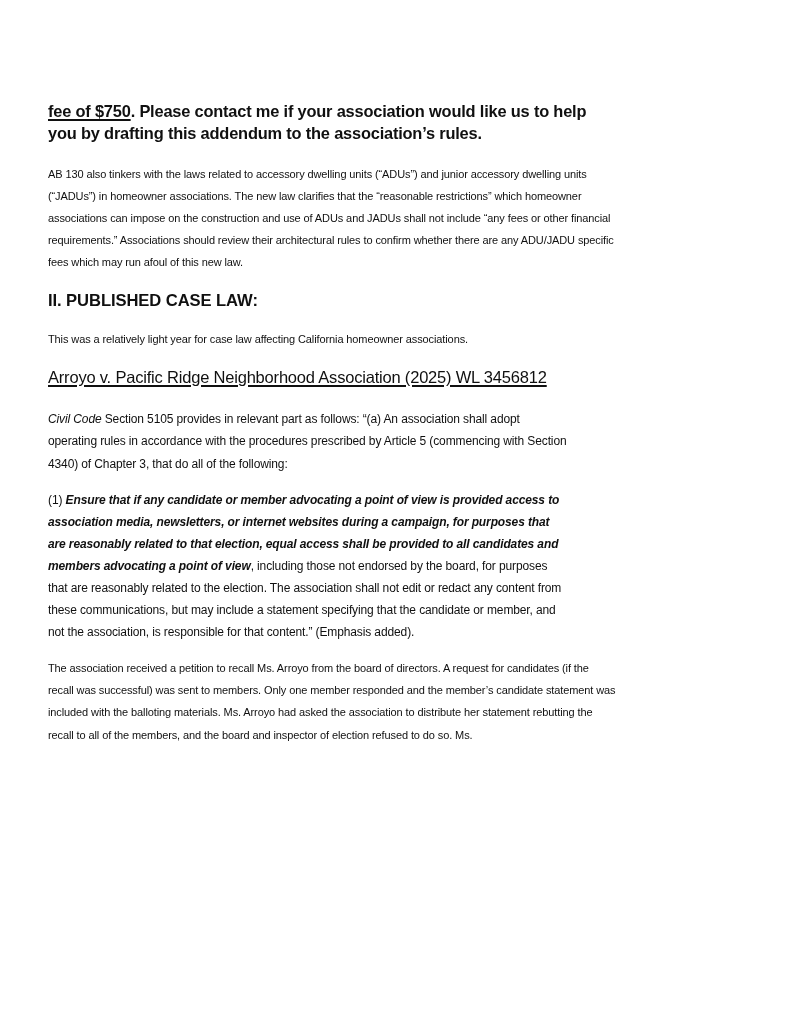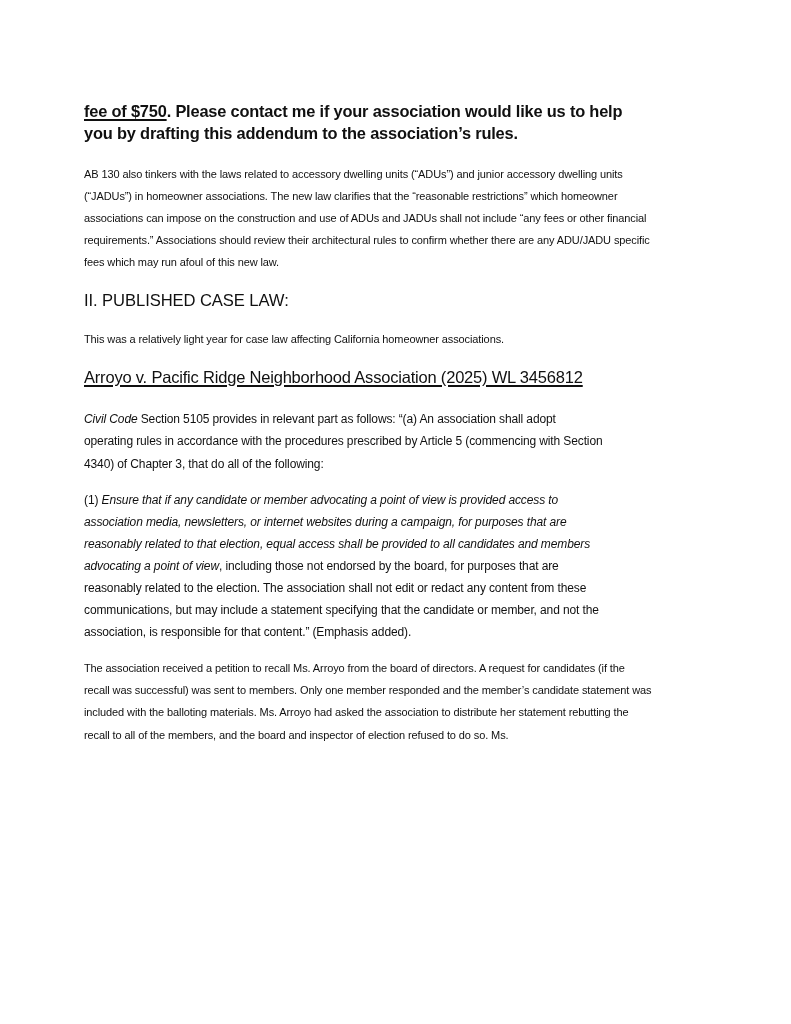--- a/index.html
+++ b/index.html
@@ -14,21 +14,21 @@
     color: #101010;
     -webkit-font-smoothing: antialiased;
   }
 
   #page {
     position: relative;
     width: 791px;
     height: 1024px;
     background: #ffffff;
     box-sizing: border-box;
-    padding: 100px 111px 0 84px;
+    padding: 100px 111px 0 48px;
     overflow: hidden;
   }
 
   .doc-body {
     width: 568px;
   }
 
   
   p.para {
     margin: 0 0 14px 0;
@@ -48,21 +48,21 @@
     letter-spacing: -0.012em;
   }
   .u {
     text-decoration: underline;
     text-underline-offset: 1.5px;
     text-decoration-thickness: 1.6px;
   }
 
   
   p.section-heading {
-    font-weight: normal;
+    font-weight: bold;
     font-size: 16.6px;
     line-height: 22px;
     margin: 17px 0 16px 0;
     letter-spacing: -0.005em;
   }
 
   
   .indent-1 {
     margin-left: 48px;
     width: 520px;
@@ -83,21 +83,21 @@
   }
 
   
   p.quote-block {
     font-size: 12px;
     line-height: 22.1px;
     margin: 0 0 14px 0;
     letter-spacing: -0.01em;
   }
   .it { font-style: italic; }
-  .bi { font-weight: normal; font-style: italic; }
+  .bi { font-weight: bold; font-style: italic; }
 
   p.last { margin-bottom: 13px; }
 
   .spacer-before-quote { height: 4px; }
 </style>
 </head>
 <body>
 
 <div id="page">
   <div class="doc-body">

